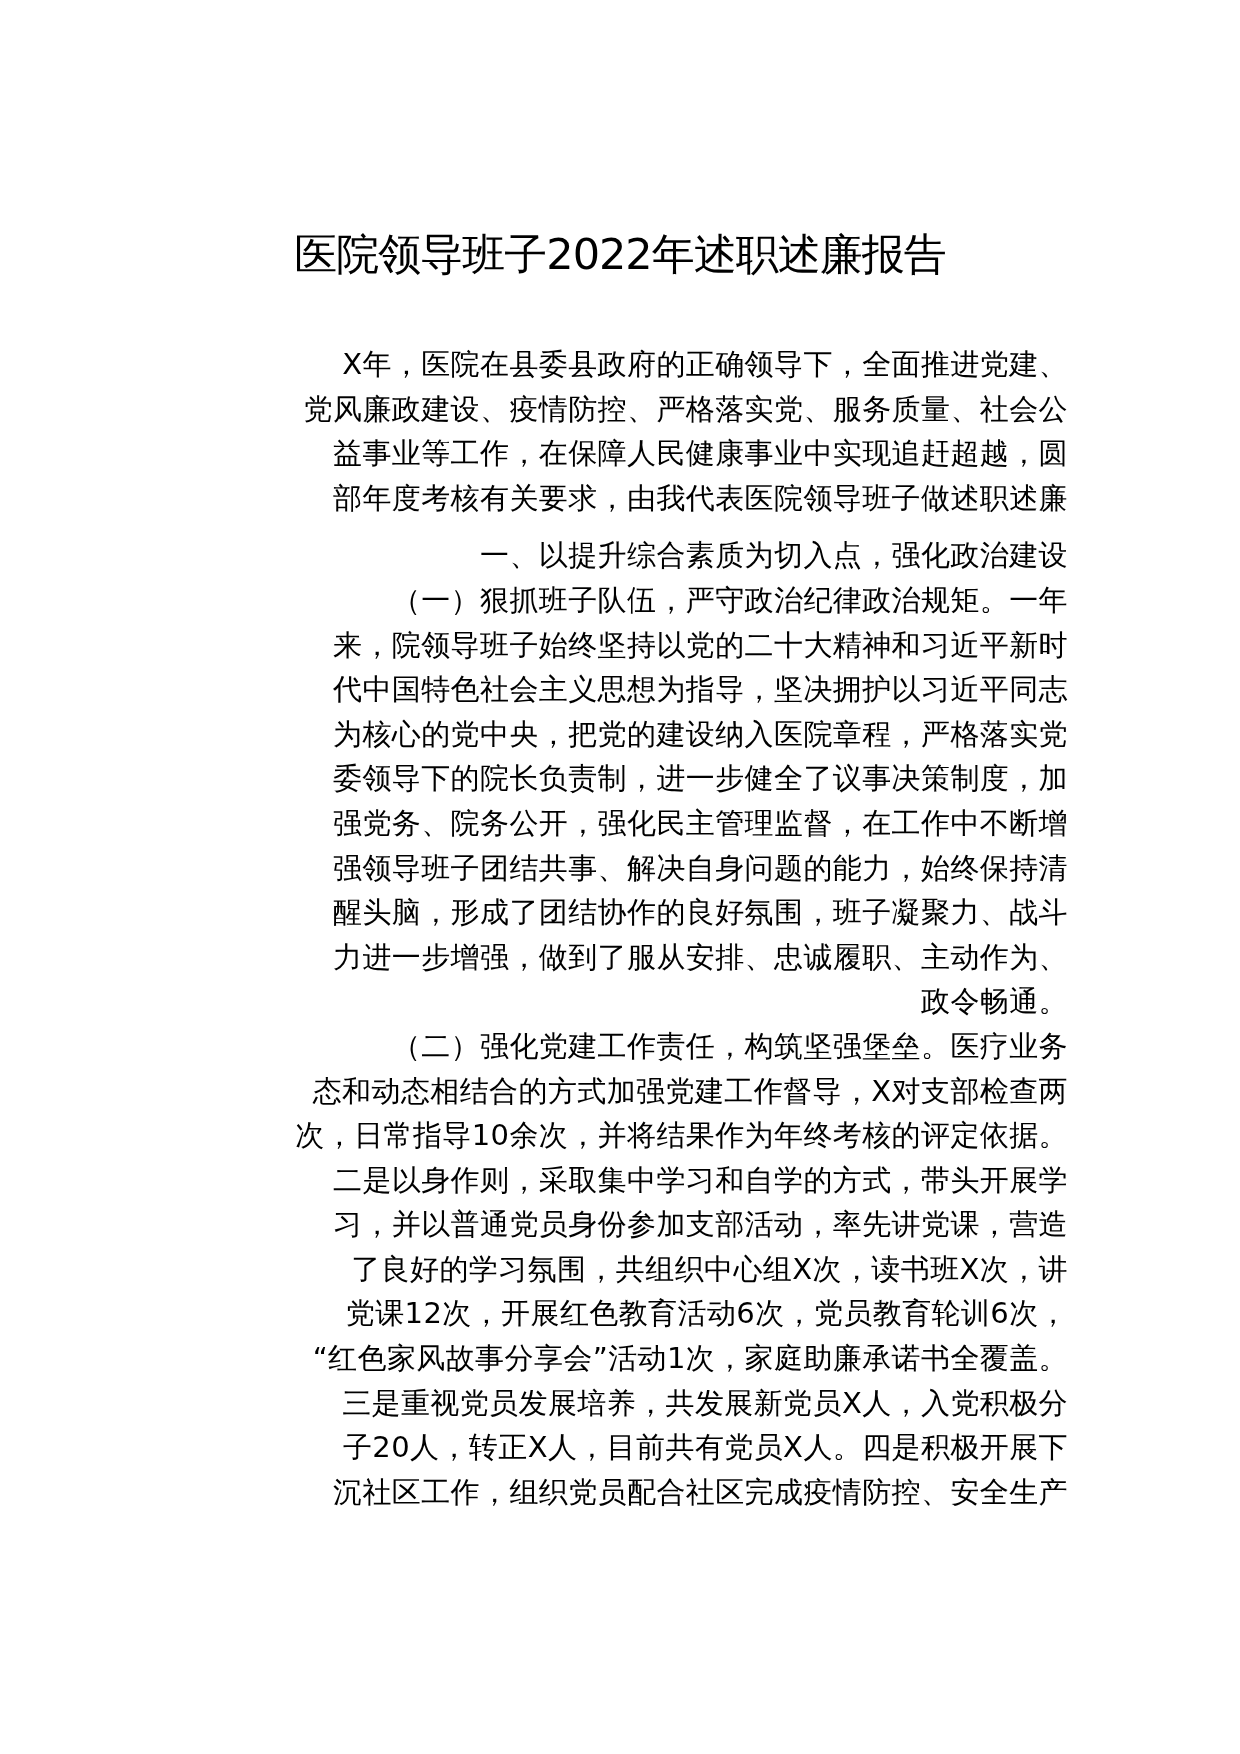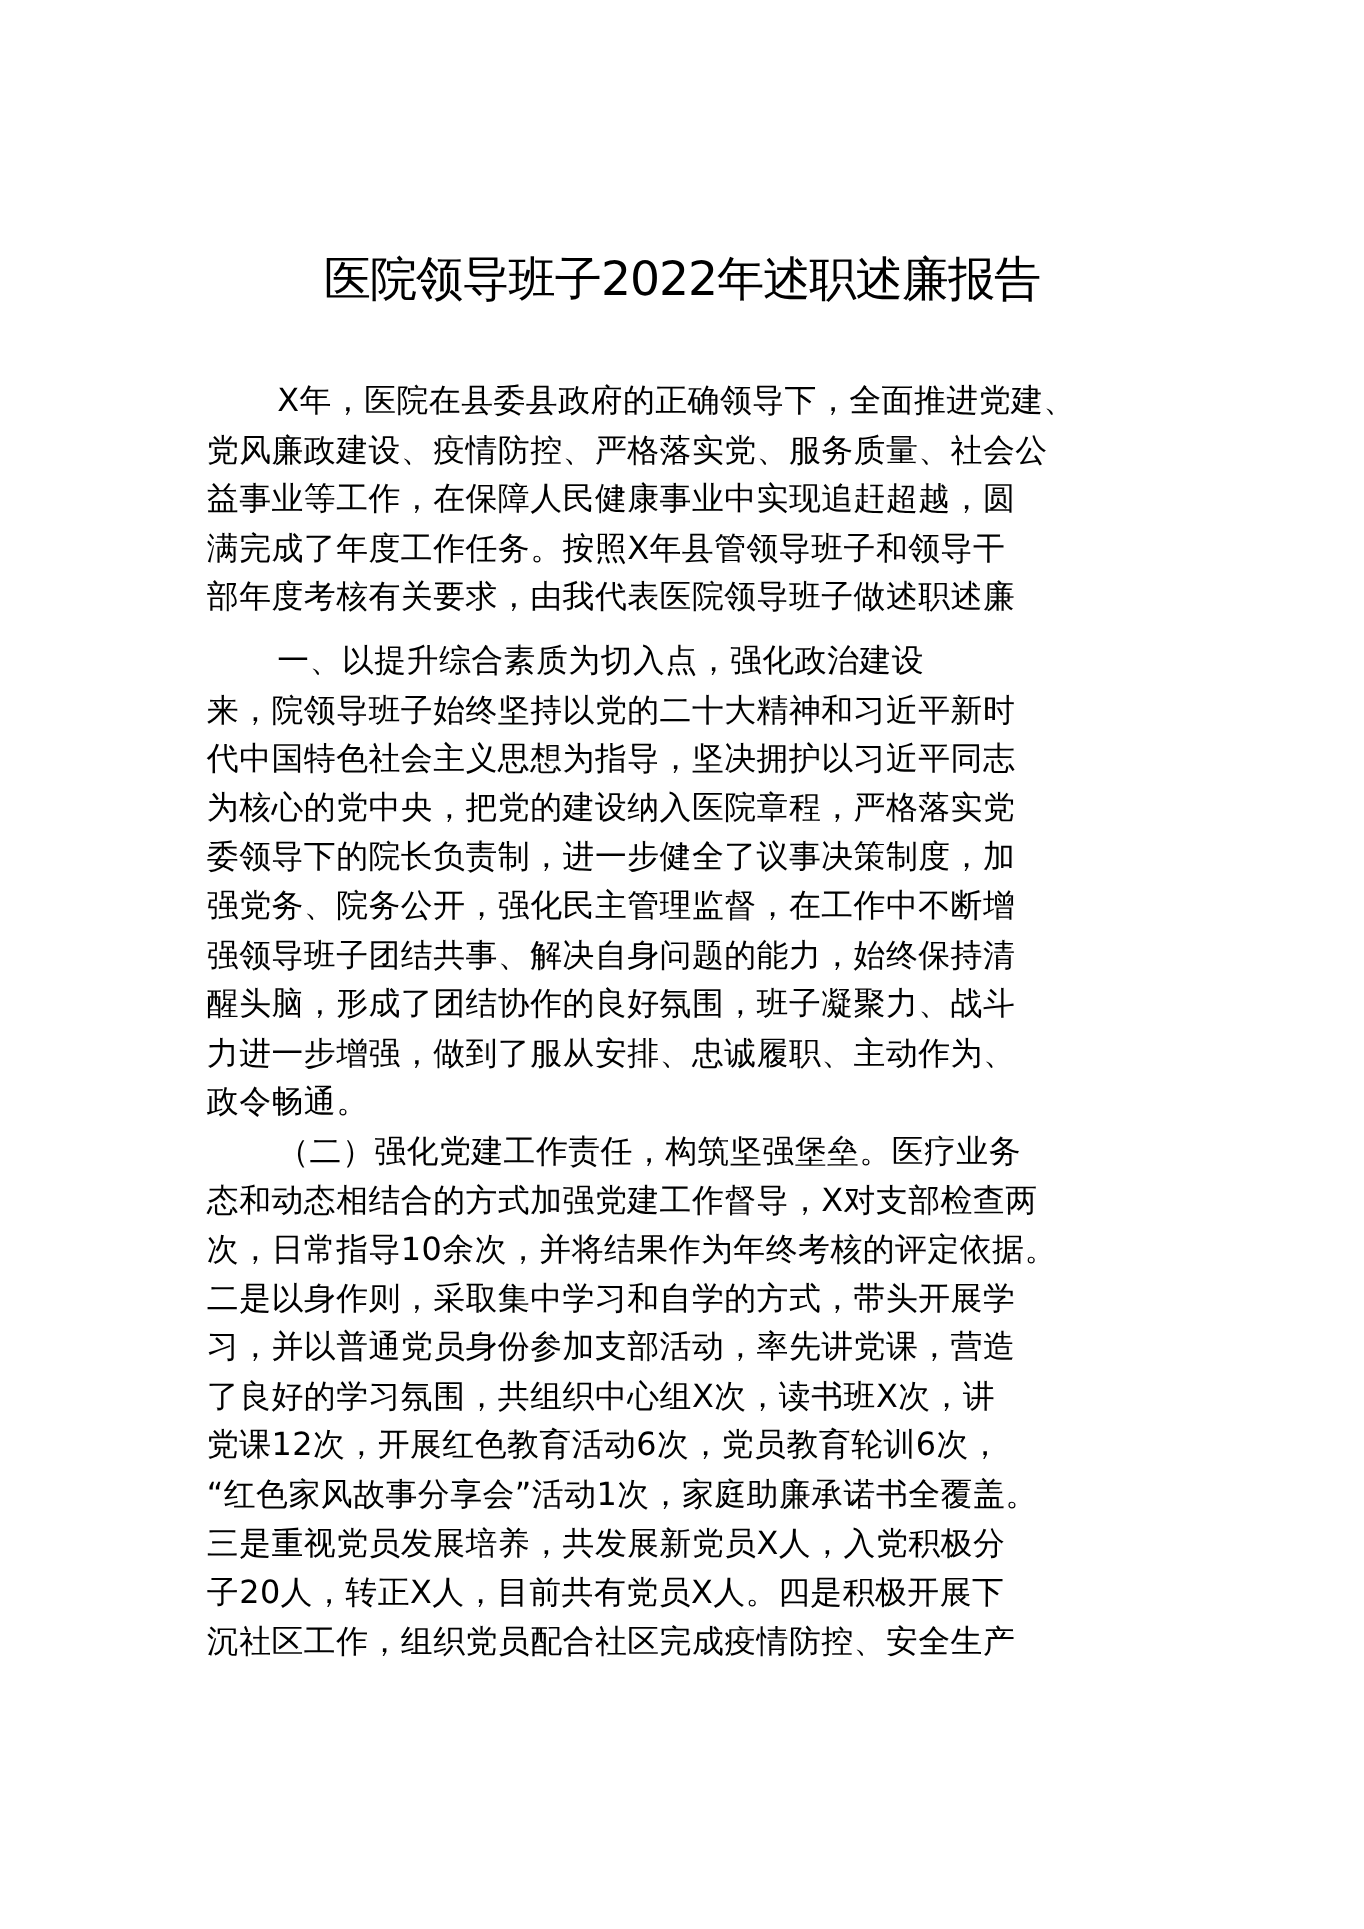--- a/index.html
+++ b/index.html
@@ -33,20 +33,21 @@
       letter-spacing: -1px;
       white-space: nowrap;
     }
     .body-text {
       position: absolute;
       left: 188px;
       top: 330px;
       width: 880px;
       font-size: 29px;
       line-height: 44.6px;
+      text-align: right;
     }
     .line {
       display: block;
       height: 44.6px;
       white-space: nowrap;
       letter-spacing: 0.4px;
     }
     .indent {
       padding-left: 64px;
     }
@@ -58,23 +59,23 @@
 </head>
 <body>
 
 <div class="page">
   <div class="title">医院领导班子2022年述职述廉报告</div>
 
   <div class="body-text">
     <span class="line indent">X年，医院在县委县政府的正确领导下，全面推进党建、</span>
     <span class="line">党风廉政建设、疫情防控、严格落实党、服务质量、社会公</span>
     <span class="line">益事业等工作，在保障人民健康事业中实现追赶超越，圆</span>
-    <span class="line">满完成了年度工作任务。按照X年县管领导班子和领导干</span>
     <span class="line">部年度考核有关要求，由我代表医院领导班子做述职述廉</span>
     <span class="line indent heading">一、以提升综合素质为切入点，强化政治建设</span>
+    <span class="line indent">（一）狠抓班子队伍，严守政治纪律政治规矩。一年</span>
     <span class="line">来，院领导班子始终坚持以党的二十大精神和习近平新时</span>
     <span class="line">代中国特色社会主义思想为指导，坚决拥护以习近平同志</span>
     <span class="line">为核心的党中央，把党的建设纳入医院章程，严格落实党</span>
     <span class="line">委领导下的院长负责制，进一步健全了议事决策制度，加</span>
     <span class="line">强党务、院务公开，强化民主管理监督，在工作中不断增</span>
     <span class="line">强领导班子团结共事、解决自身问题的能力，始终保持清</span>
     <span class="line">醒头脑，形成了团结协作的良好氛围，班子凝聚力、战斗</span>
     <span class="line">力进一步增强，做到了服从安排、忠诚履职、主动作为、</span>
     <span class="line">政令畅通。</span>
     <span class="line indent">（二）强化党建工作责任，构筑坚强堡垒。医疗业务</span>

